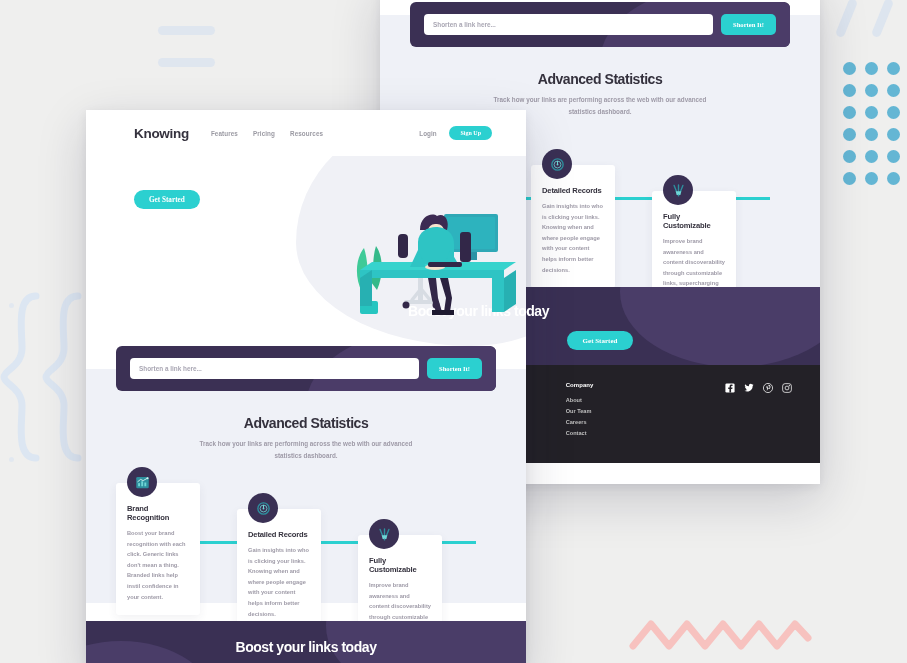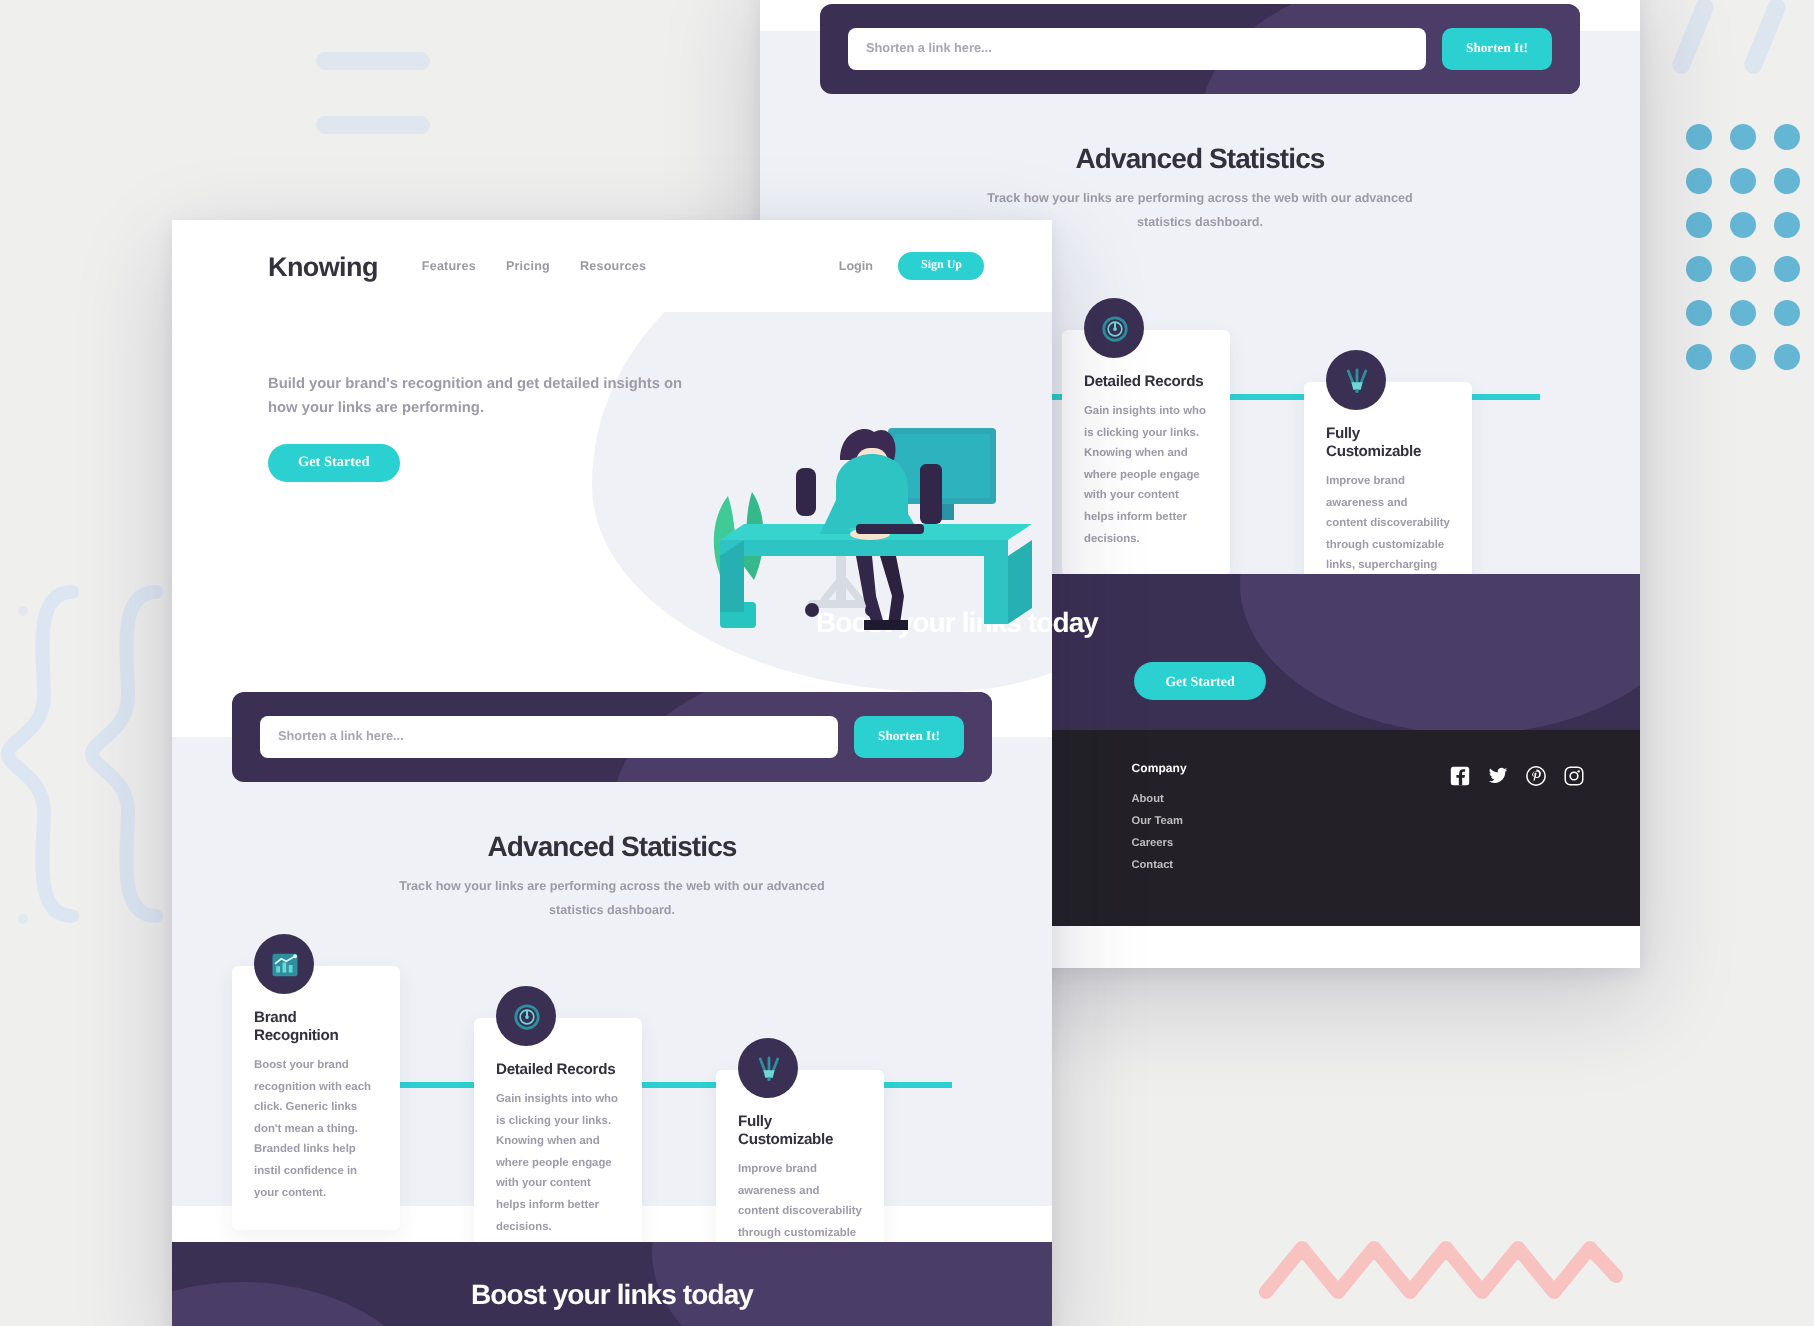--- a/index.html
+++ b/index.html
@@ -392,21 +392,20 @@
       <div class="nav-right">
         <a href="#" class="nav-login">Login</a>
         <button class="btn btn-signup">Sign Up</button>
       </div>
     </div>
 
     <div class="hero">
       <div class="hero-blob"></div>
 
       <div class="hero-copy">
-        <div class="hero-sub">Build your brand's recognition and get detailed insights on how your links are performing.</div>
         <button class="btn btn-hero">Get Started</button>
       </div>
 
       <svg class="illus" width="200" height="150" viewBox="0 0 200 150">
 
         <path d="M30 120 C22 104 24 86 32 76 C36 88 35 100 38 110 Z" fill="#3fca98"></path>
         <path d="M45 118 C52 102 51 84 44 74 C40 86 42 100 39 110 Z" fill="#35b98a"></path>
         <path d="M36 112 L40 132 L33 132 Z" fill="#1f7a63"></path>
         <rect x="28" y="129" width="18" height="13" rx="2" fill="#26c5c0"></rect>
 

